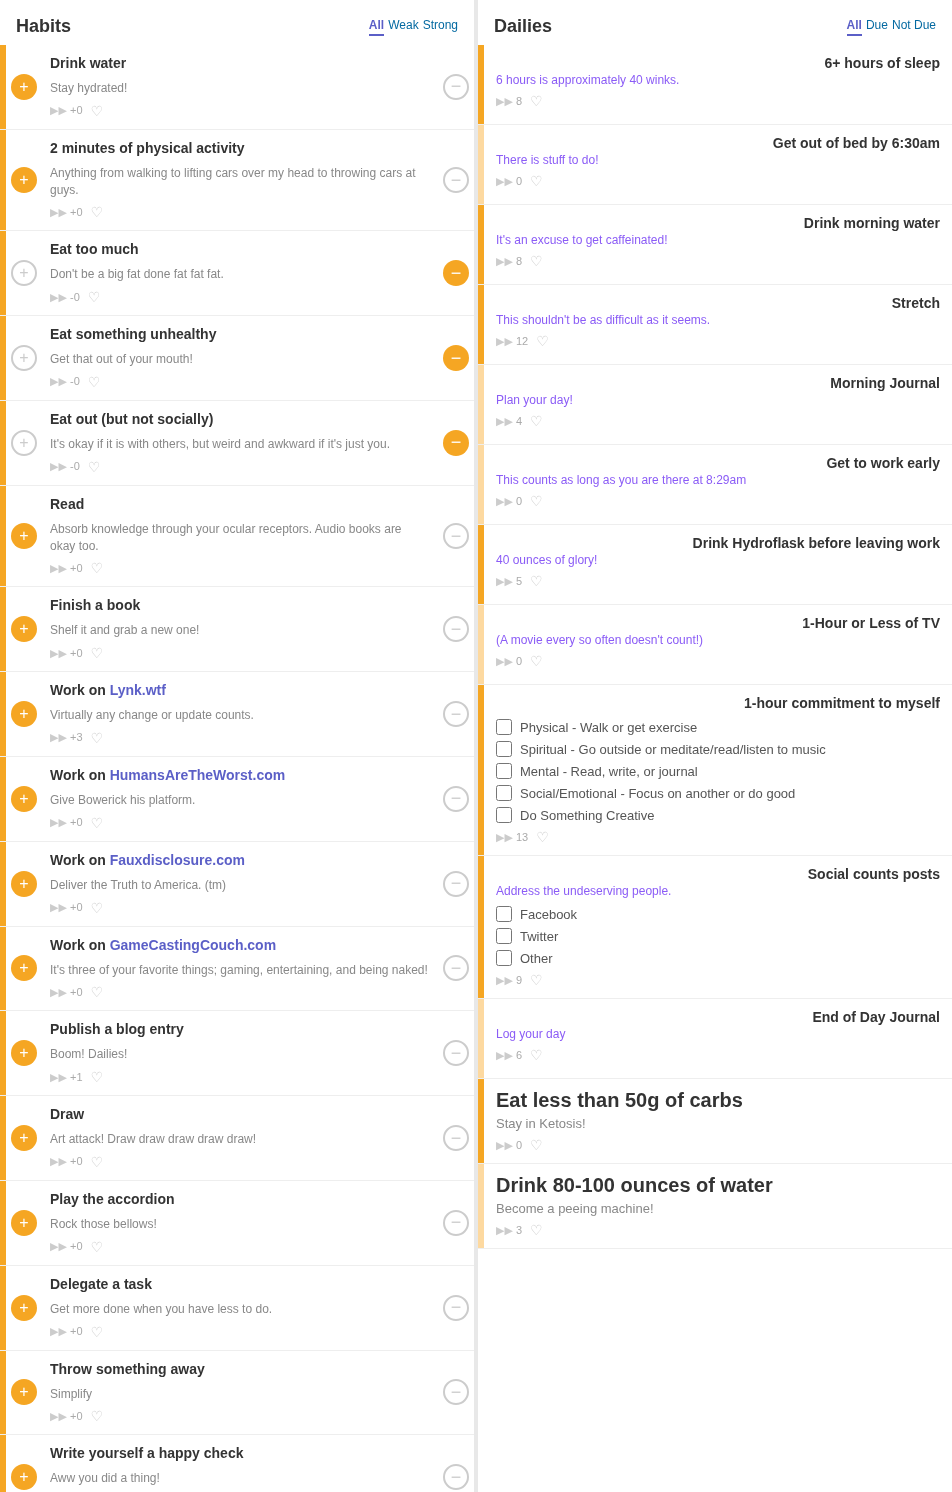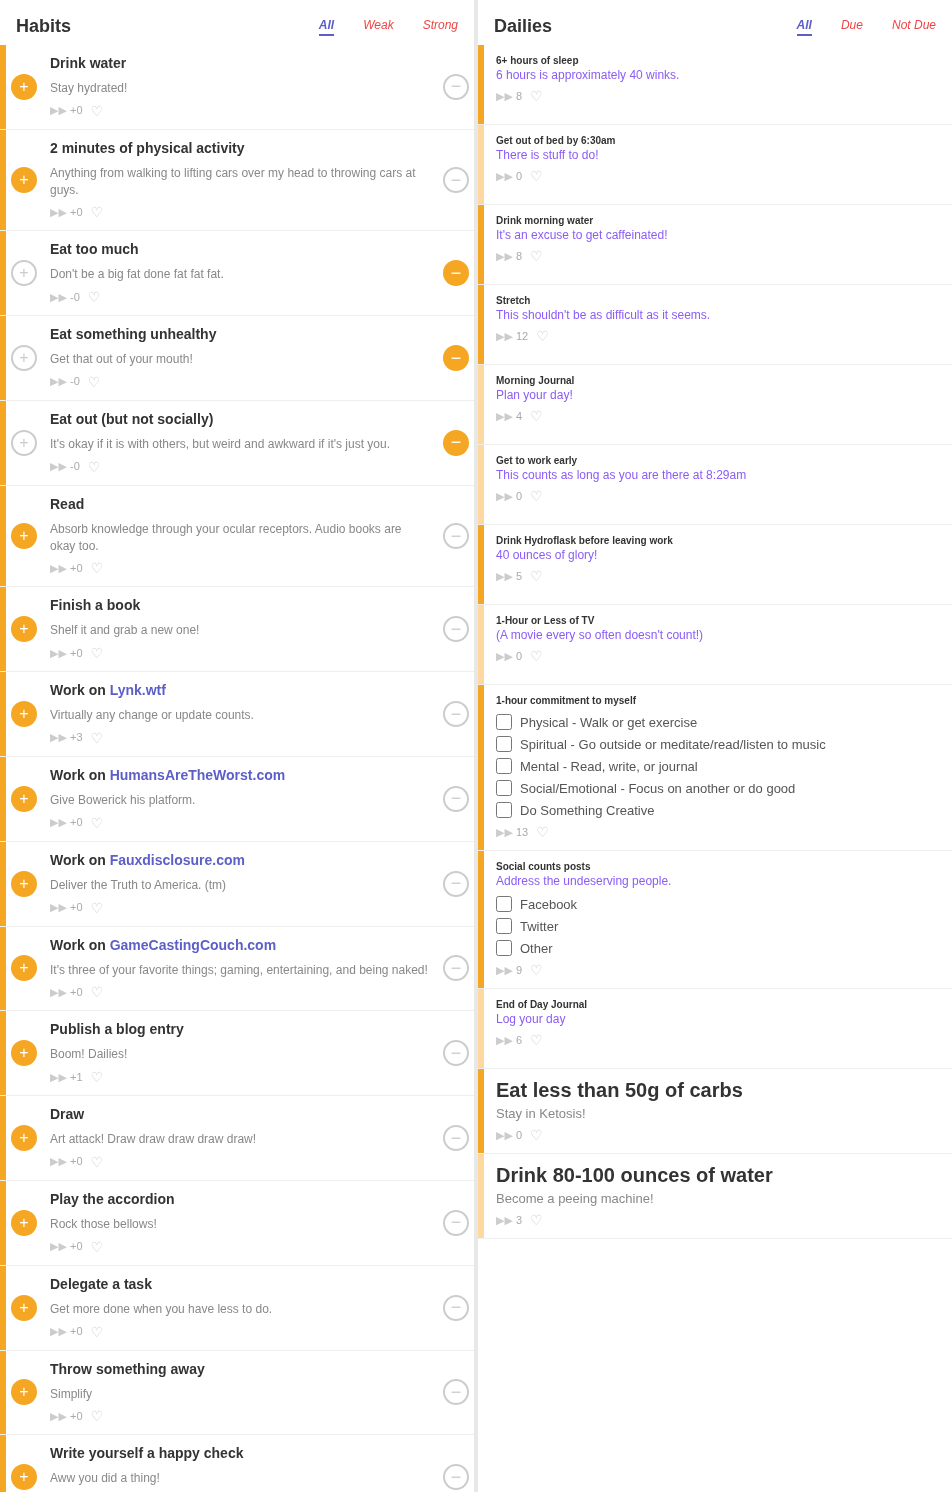--- a/index.html
+++ b/index.html
@@ -1,22 +1,22 @@
 <!DOCTYPE html>
 <html><head>
   <meta charset="utf-8">
   <style>
     * { box-sizing: border-box; margin: 0; padding: 0; }
     body { font-family: -apple-system, BlinkMacSystemFont, 'Segoe UI', sans-serif; background: #f5f5f5; font-size: 13px; color: #333; }
     .app-container { display: flex; gap: 0; width: 952px; min-height: 1492px; background: #f0f0f0; }
     .panel { flex: 1; background: #fff; padding: 16px 0; }
     .panel-header { display: flex; align-items: center; padding: 0 16px 8px; gap: 16px; }
     .panel-title { font-size: 18px; font-weight: 700; color: #333; flex: 1; }
-    .filter-tabs { display: flex; gap: 29px; font-style: italic; }
-    .filter-tab { font-size: 12px; color: #ef4444; cursor: pointer; padding-bottom: 2px; }
+    .filter-tabs { display: flex; gap: 4px; }
+    .filter-tab { font-size: 12px; color: #0369a1; cursor: pointer; padding-bottom: 2px; }
     .filter-tab.active { color: #5b5fc7; border-bottom: 2px solid #5b5fc7; font-weight: 600; }
     .habits-list { display: flex; flex-direction: column; }
     .habit-item { display: flex; align-items: stretch; border-bottom: 1px solid #eee; min-height: 80px; }
     .habit-accent { width: 6px; flex-shrink: 0; }
     .habit-accent.orange { background: #f5a623; }
     .habit-btn { width: 36px; display: flex; align-items: center; justify-content: center; flex-shrink: 0; }
     .plus-btn { width: 26px; height: 26px; border-radius: 50%; background: #f5a623; color: white; border: none; font-size: 16px; display: flex; align-items: center; justify-content: center; cursor: pointer; }
     .plus-btn.inactive { background: transparent; border: 2px solid #ccc; color: #ccc; }
     .habit-content { flex: 1; padding: 10px 8px; }
     .habit-name { font-size: 14px; font-weight: 600; color: #333; }
@@ -27,21 +27,21 @@
     .heart-icon { color: #ccc; font-size: 14px; }
     .minus-btn-area { width: 36px; display: flex; align-items: center; justify-content: center; flex-shrink: 0; }
     .minus-btn { width: 26px; height: 26px; border-radius: 50%; background: #f5a623; color: white; border: none; font-size: 18px; display: flex; align-items: center; justify-content: center; cursor: pointer; }
     .minus-btn.inactive { background: transparent; border: 2px solid #ccc; color: #ccc; }
 
     
     .daily-item { border-bottom: 1px solid #eee; display: flex; align-items: stretch; min-height: 80px; }
     .daily-accent { width: 6px; flex-shrink: 0; background: #f5a623; }
     .daily-accent.light { background: #fdd9a0; }
     .daily-content { flex: 1; padding: 10px 12px; }
-    .daily-name { font-size: 10px; font-weight: 600; color: #333; }
+    .daily-name { font-size: 14px; font-weight: 600; color: #333; text-align: right; }
     .daily-desc { font-size: 12px; color: #8b5cf6; margin-top: 2px; }
     .daily-footer { display: flex; align-items: center; gap: 8px; margin-top: 6px; }
     .daily-streak { font-size: 11px; color: #aaa; }
     .checkbox-list { margin-top: 8px; display: flex; flex-direction: column; gap: 6px; }
     .checkbox-item { display: flex; align-items: center; gap: 8px; font-size: 13px; color: #555; }
     .checkbox-item input[type=checkbox] { width: 16px; height: 16px; accent-color: #f5a623; }
     .panel-divider { width: 4px; background: #e8e8e8; }
     .big-daily-name { font-size: 20px; font-weight: 700; color: #333; }
     .big-daily-desc { font-size: 13px; color: #888; margin-top: 4px; }
   </style>

